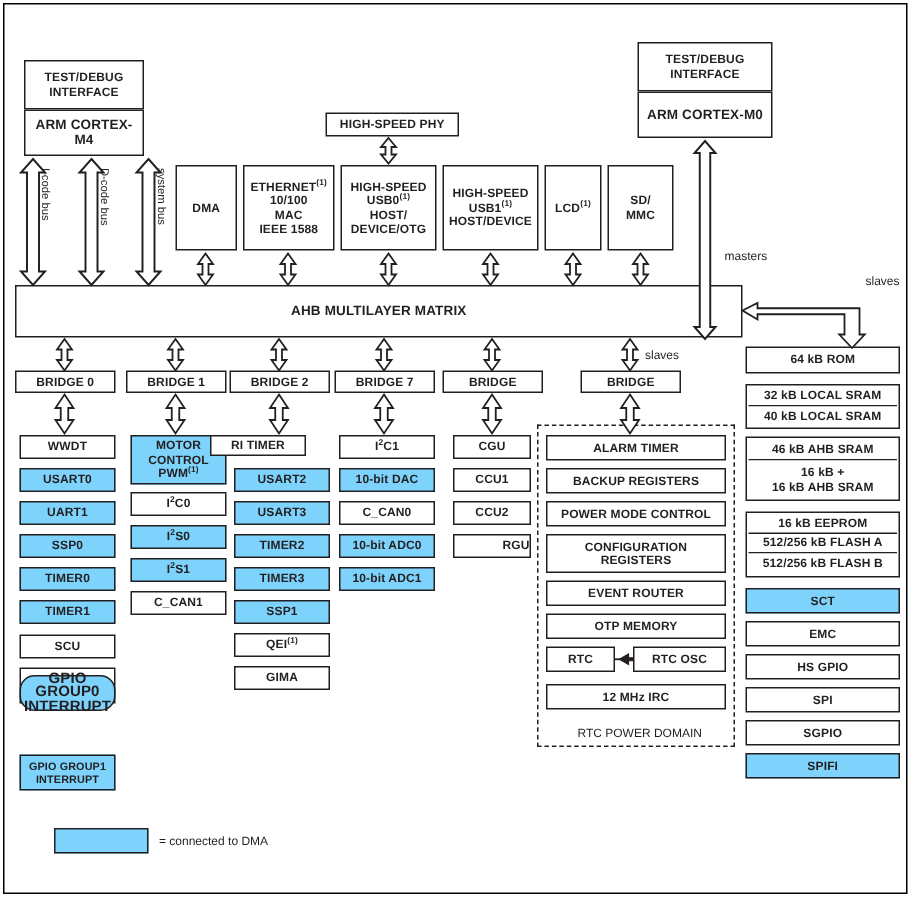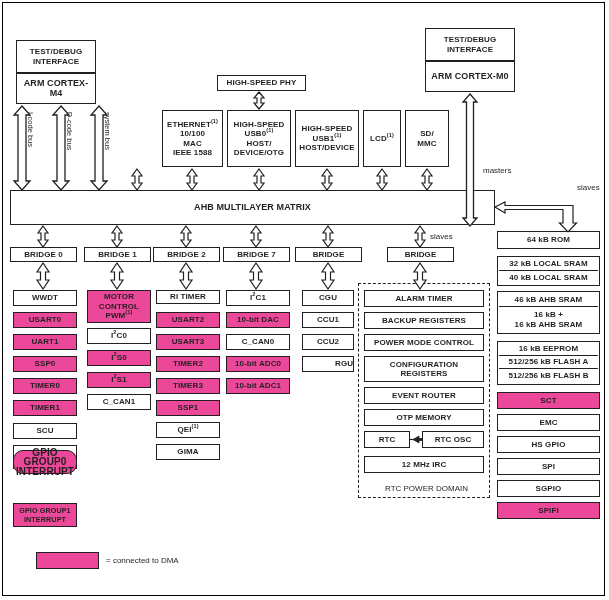--- a/index.html
+++ b/index.html
@@ -3,21 +3,21 @@
 <meta charset="utf-8">
 <style>
   html,body{margin:0;padding:0;background:#fff;}
   body{font-family:"Liberation Sans",sans-serif;}
   #root{position:relative;width:609px;height:600px;background:#fff;overflow:hidden;}
   .frame{position:absolute;left:2px;top:2px;width:603px;height:594px;border:1px solid #000;box-sizing:border-box;}
 
   .blk{position:absolute;box-sizing:border-box;border:1.6px solid #231f20;background:#fff;
        display:flex;align-items:center;justify-content:center;text-align:center;
        font-size:8px;line-height:9.5px;color:#231f20;font-weight:bold;letter-spacing:.1px;padding:0 1px;}
-  .blk.gray{background:#ec4899;}
+  .blk.gray{background:#7dd3fc;}
   .blk.thin{border-width:1.3px;}
   .blk span{display:block;width:100%;}
   sup{font-size:5.6px;vertical-align:super;line-height:0;}
 
   .lbl{position:absolute;font-size:8px;color:#231f20;white-space:nowrap;}
   .vlbl{position:absolute;font-size:7.5px;color:#231f20;white-space:nowrap;
         transform-origin:0 0;transform:rotate(90deg);font-weight:normal;}
 
   .group{position:absolute;box-sizing:border-box;border:1.6px solid #231f20;background:#fff;}
   .dashbox{position:absolute;box-sizing:border-box;border:1.5px dashed #231f20;background:#fff;}
@@ -45,20 +45,23 @@
     <span>HIGH-SPEED PHY</span>
   </div>
 
   <div class="blk" style="left:425px;top:28px;width:90px;height:33px;">
     <span>TEST/DEBUG INTERFACE</span>
   </div>
   <div class="blk" style="left:425px;top:61px;width:90px;height:31px;font-size:9px;">
     <span>ARM CORTEX-M0</span>
   </div>
 
+  <div class="blk" style="left:117px;top:110px;width:41px;height:57px;">
+    <span>DMA</span>
+  </div>
   <div class="blk" style="left:162px;top:110px;width:61px;height:57px;">
     <span>ETHERNET<sup>(1)</sup><br>10/100<br>MAC<br>IEEE 1588</span>
   </div>
   <div class="blk" style="left:227px;top:110px;width:64px;height:57px;">
     <span>HIGH-SPEED<br>USB0<sup>(1)</sup><br>HOST/<br>DEVICE/OTG</span>
   </div>
   <div class="blk" style="left:295px;top:110px;width:64px;height:57px;">
     <span>HIGH-SPEED<br>USB1<sup>(1)</sup><br>HOST/DEVICE</span>
   </div>
   <div class="blk" style="left:363px;top:110px;width:38px;height:57px;">
@@ -136,21 +139,21 @@
   <div class="blk gray" style="left:87px;top:350px;width:64px;height:16px;">
     <span>I<sup>2</sup>S0</span>
     </div>
   <div class="blk gray" style="left:87px;top:372px;width:64px;height:16px;">
     <span>I<sup>2</sup>S1</span>
     </div>
   <div class="blk" style="left:87px;top:394px;width:64px;height:16px;">
     <span>C_CAN1</span>
     </div>
 
-  <div class="blk" style="left:156px;top:290px;width:64px;height:14px;">
+  <div class="blk" style="left:140px;top:290px;width:64px;height:14px;">
     <span>RI TIMER</span>
     </div>
   <div class="blk gray" style="left:156px;top:312px;width:64px;height:16px;">
     <span>USART2</span>
     </div>
   <div class="blk gray" style="left:156px;top:334px;width:64px;height:16px;">
     <span>USART3</span>
     </div>
   <div class="blk gray" style="left:156px;top:356px;width:64px;height:16px;">
     <span>TIMER2</span>

